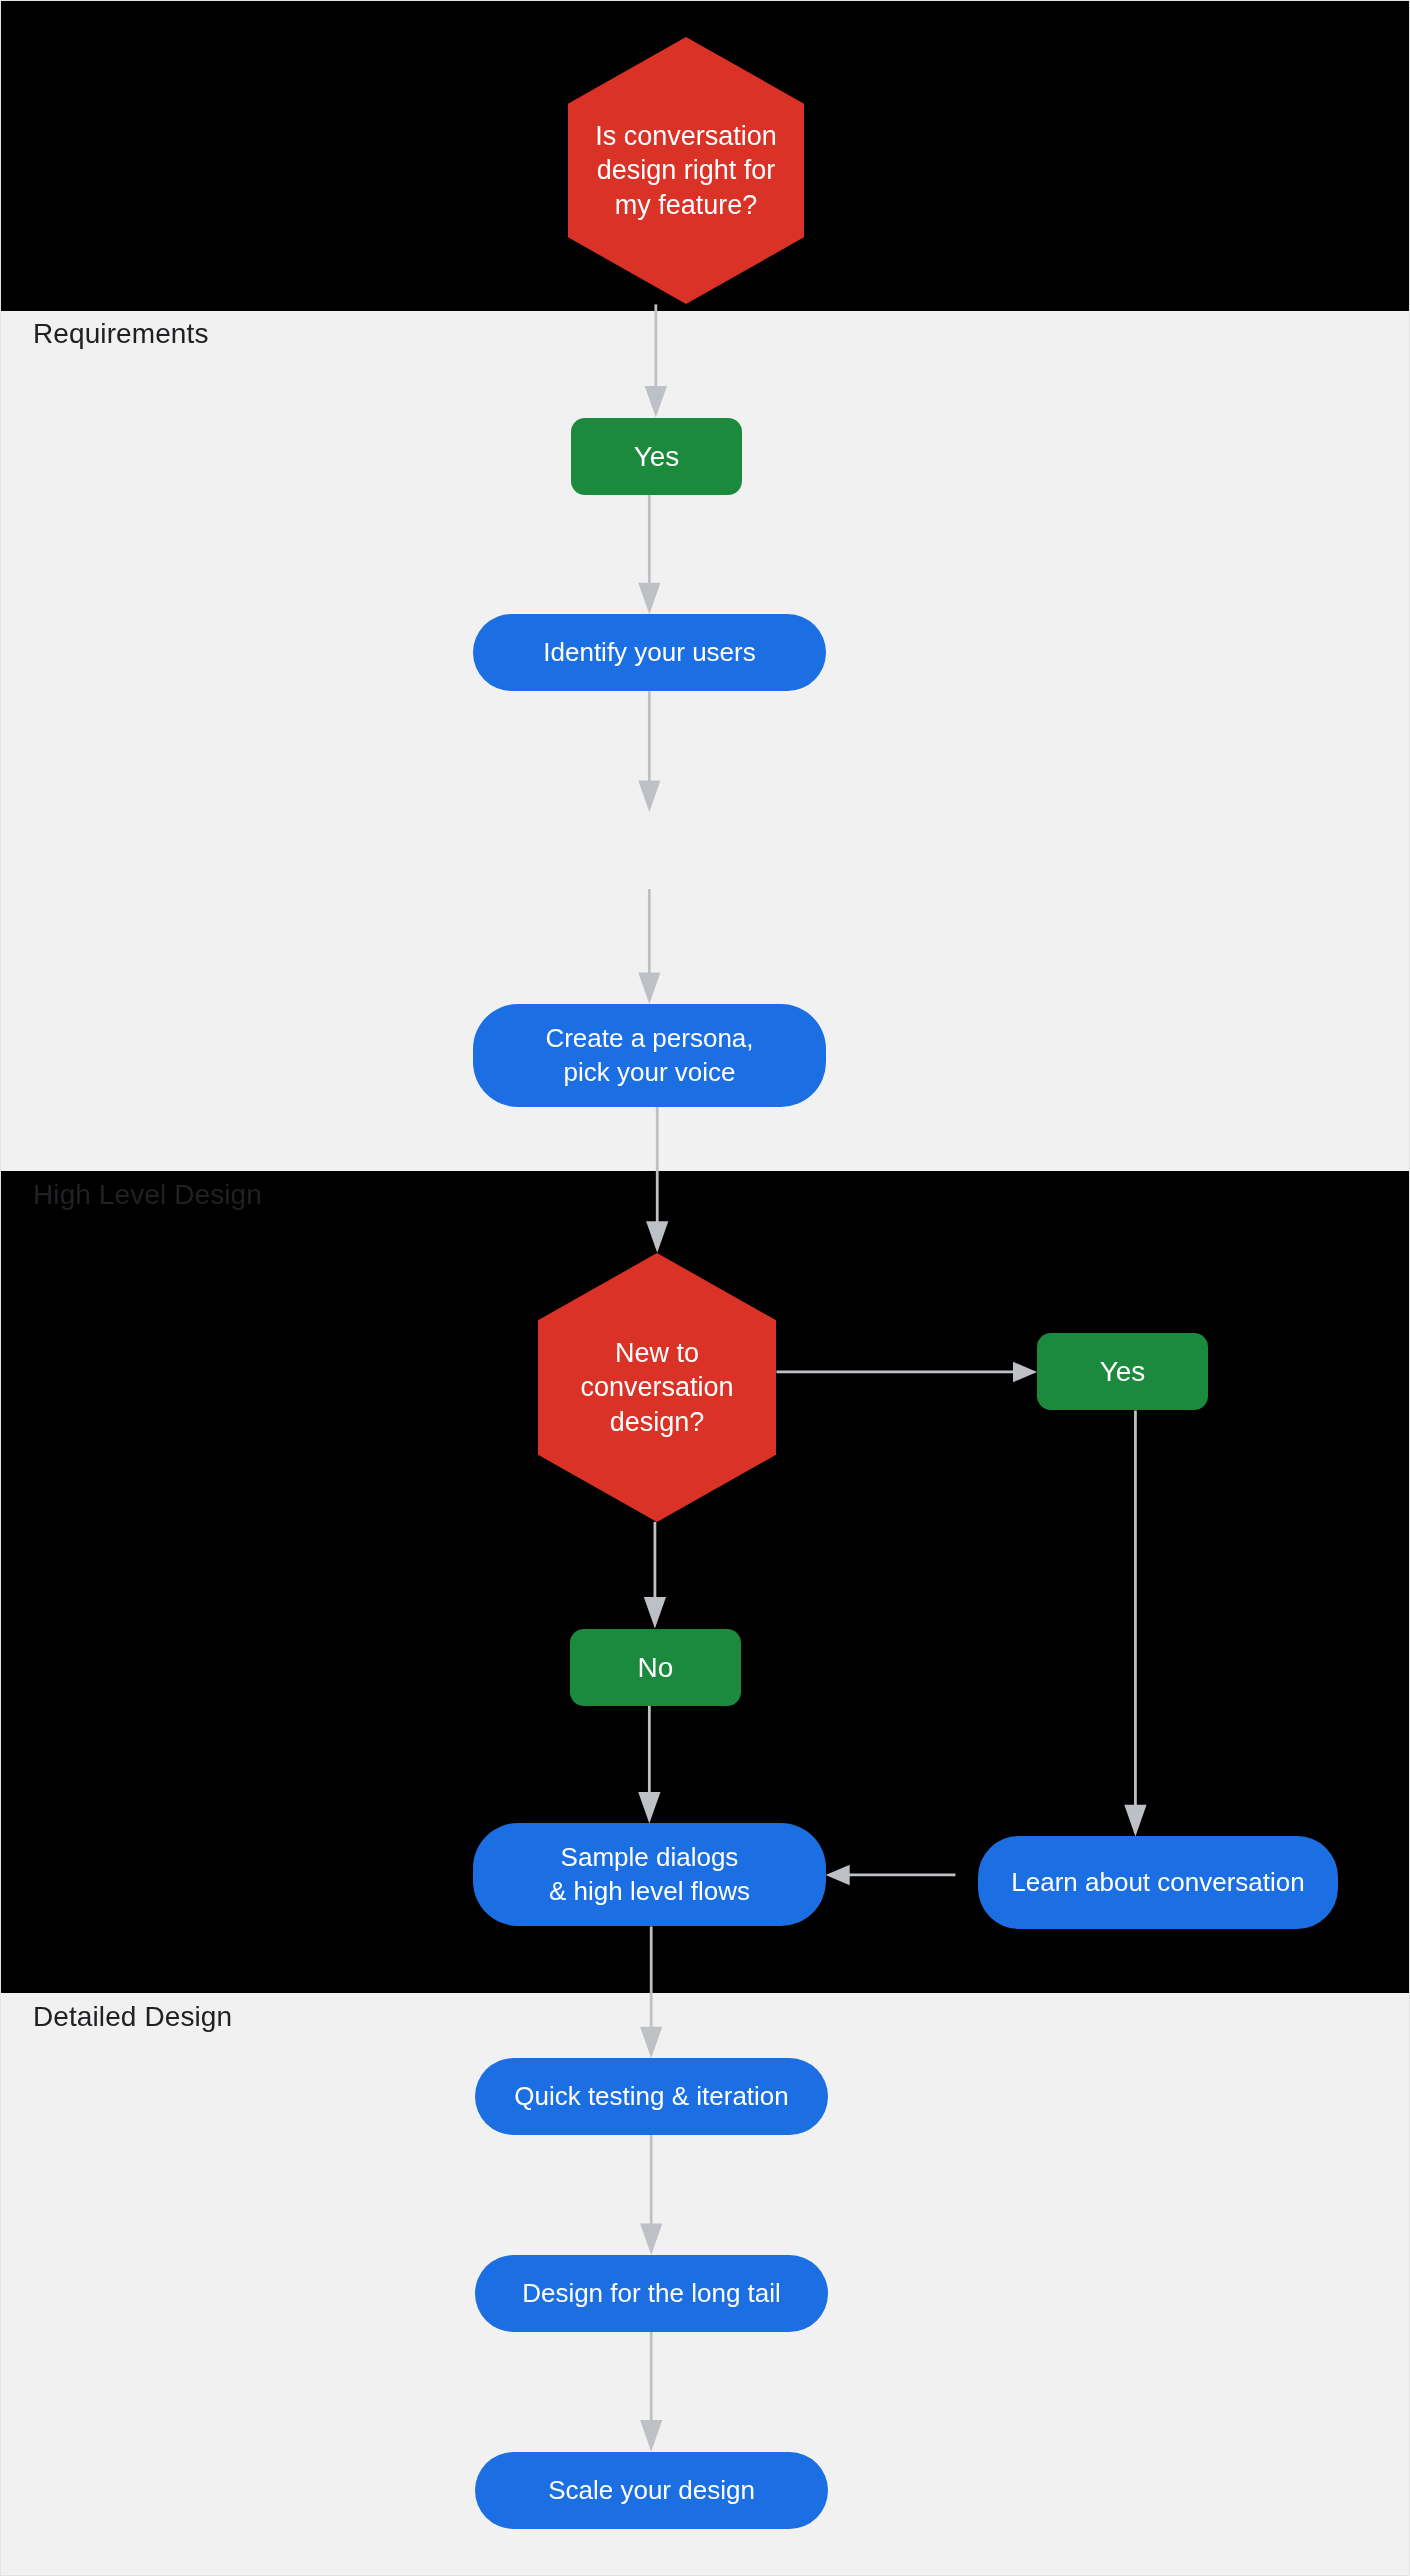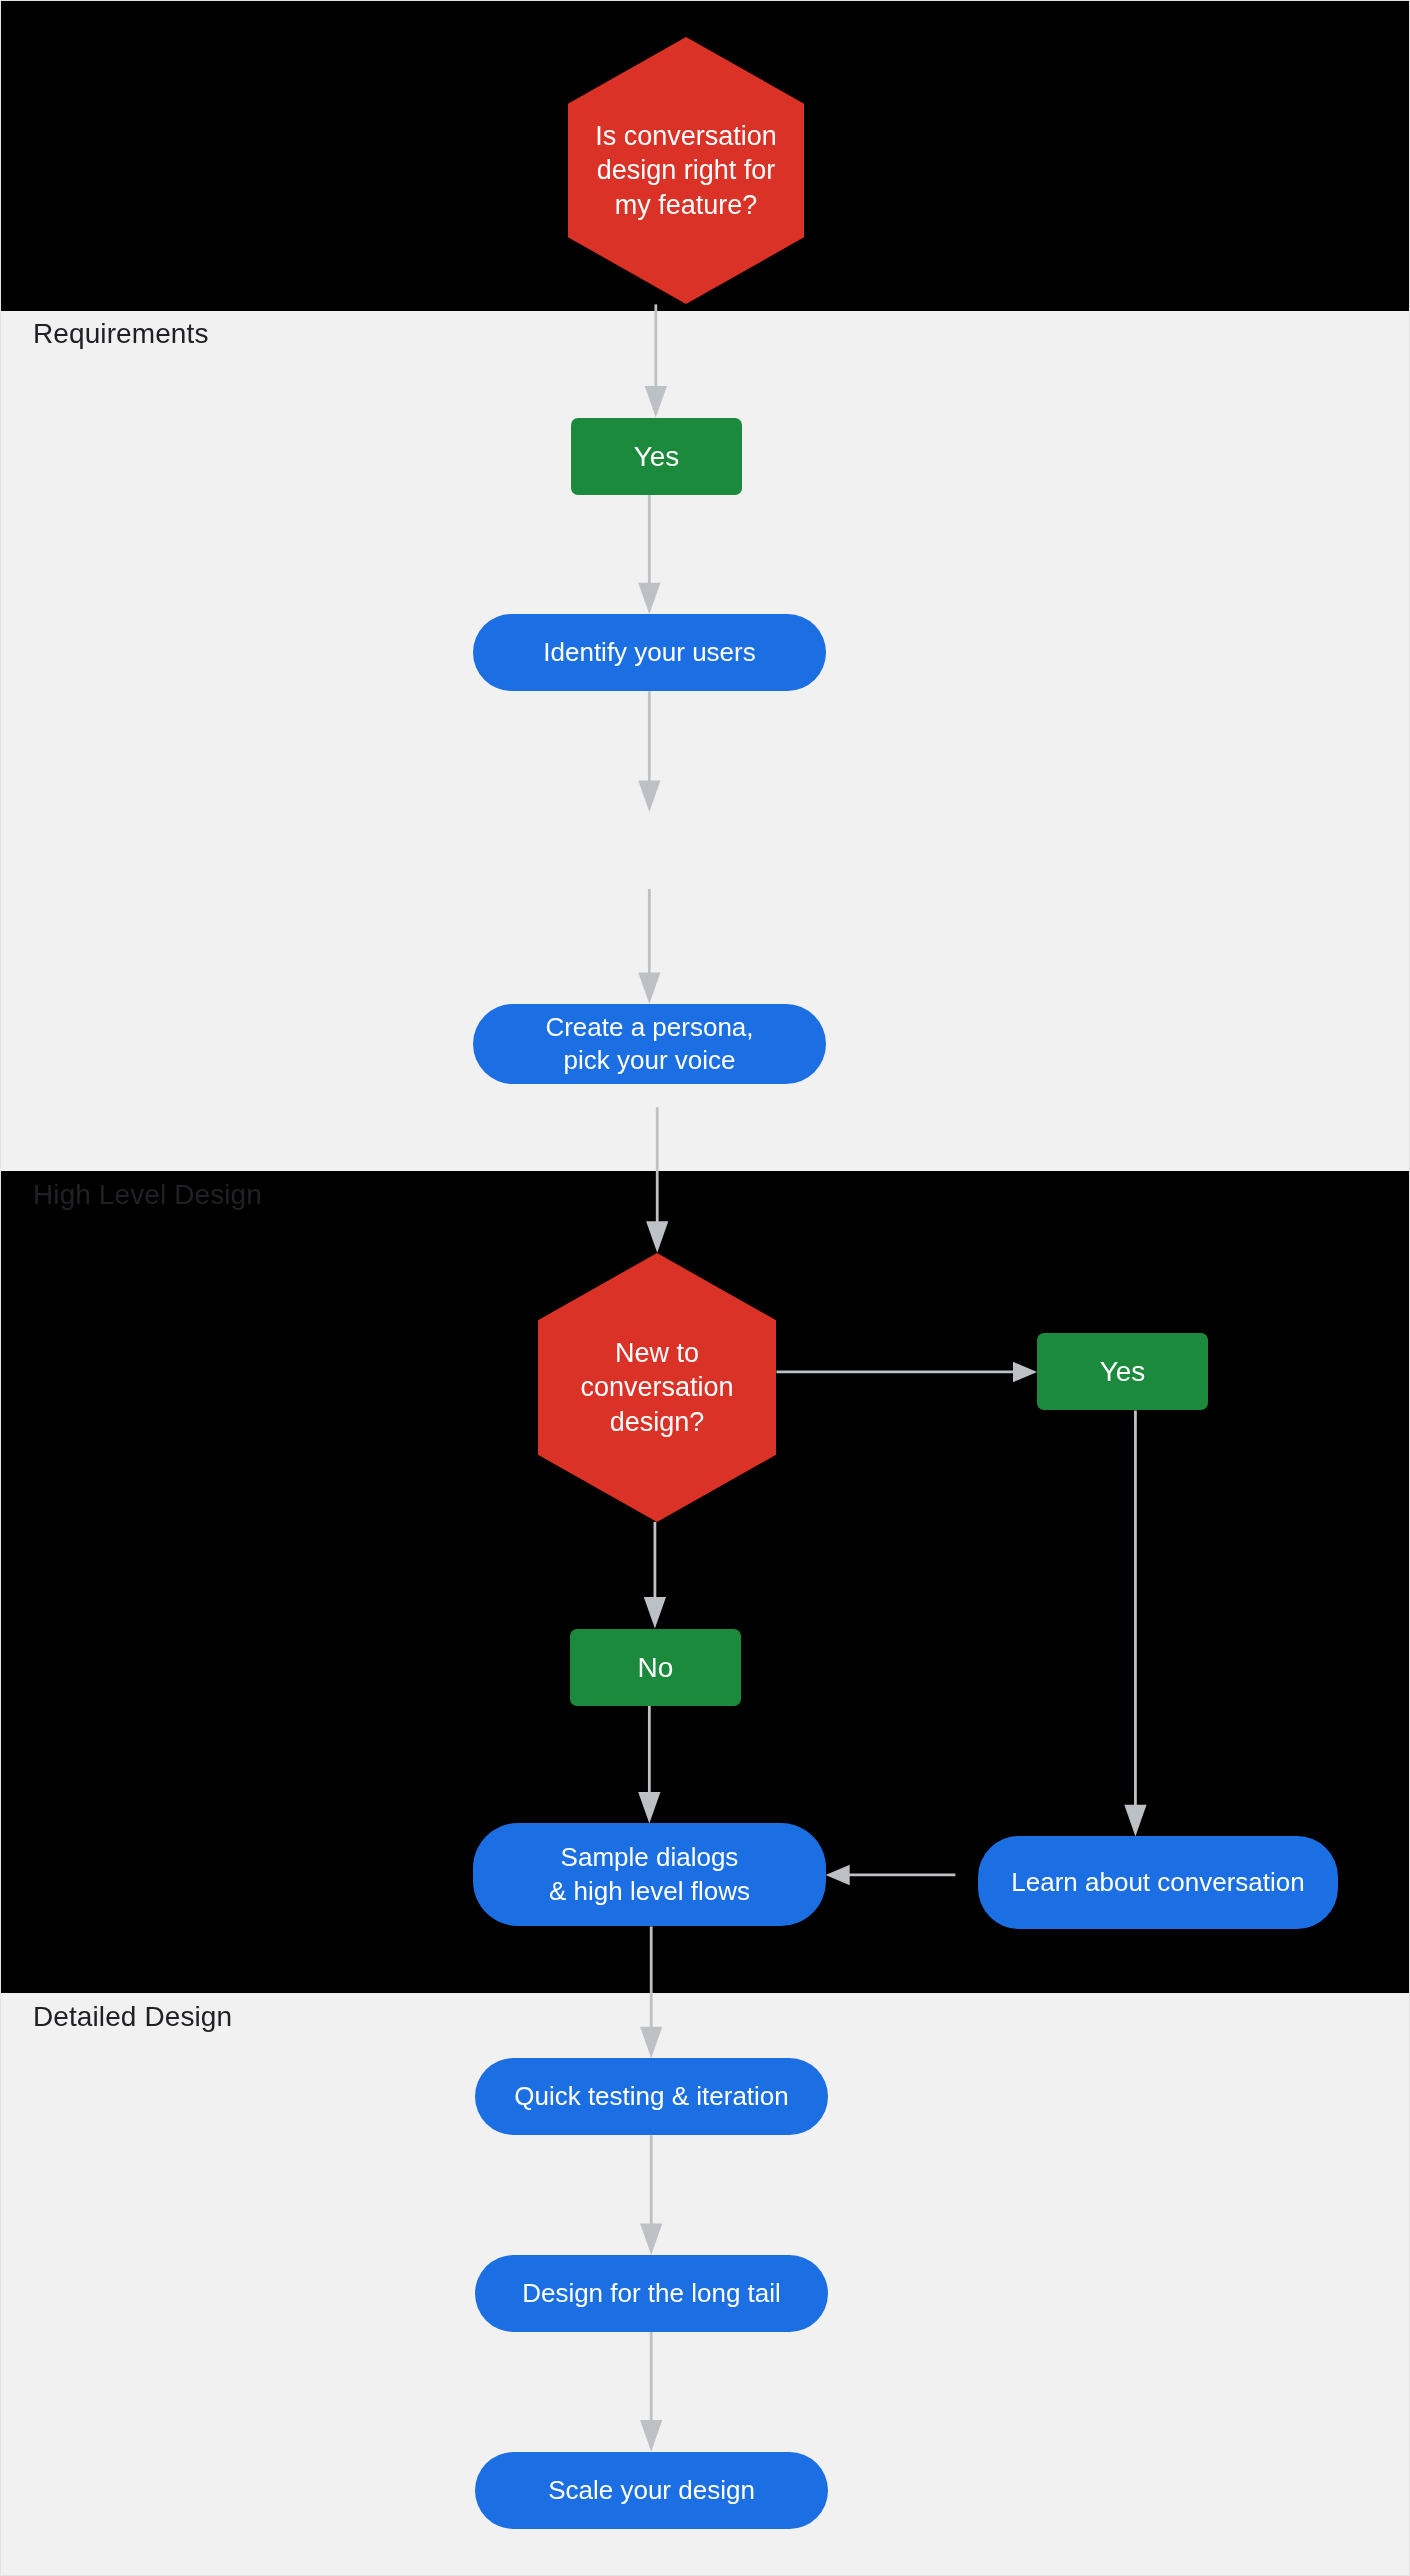--- a/index.html
+++ b/index.html
@@ -70,21 +70,21 @@
   .node-hex {
     background: #db3227;
     font-size: 27px;
     font-weight: 500;
     clip-path: polygon(50% 0%, 100% 25%, 100% 75%, 50% 100%, 0% 75%, 0% 25%);
   }
 
   
   .node-rect {
     background: #1b8a3c;
-    border-radius: 7px;
+    border-radius: 14px;
     font-size: 28px;
     font-weight: 500;
   }
 
   
   .node-pill {
     background: #1b6fe3;
     border-radius: 41px;
     font-size: 26px;
     font-weight: 500;
@@ -169,21 +169,21 @@
         <line x1="702" y1="2513" x2="702" y2="2614" stroke="#bdc1c6" stroke-width="3"></line>
         <polygon points="690,2608 714,2608 702,2642" fill="#bdc1c6"></polygon>
       </g>
     </svg>
 
   <div class="node node-hex" id="n1" style="left: 536px; top: 37px; width: 236px; height: 267px; margin-left: 32px;">Is conversation
 design right for
 my feature?</div>
   <div class="node node-rect" id="n2" style="left: 571px; top: 418px; width: 171px; height: 77px;">Yes</div>
   <div class="node node-pill" id="n3" style="left: 473px; top: 614px; width: 353px; height: 77px;">Identify your users</div>
-  <div class="node node-pill two-line" id="n5" style="left: 473px; top: 1004px; width: 353px; height: 80px;">Create a persona,
+  <div class="node node-pill two-line" id="n5" style="left: 473px; top: 1004px; width: 353px; height: 103px;">Create a persona,
 pick your voice</div>
   <div class="node node-hex" id="n6" style="left: 538px; top: 1253px; width: 238px; height: 269px;">New to
 conversation
 design?</div>
   <div class="node node-rect" id="n7" style="left: 1037px; top: 1333px; width: 171px; height: 77px;">Yes</div>
   <div class="node node-rect" id="n8" style="left: 570px; top: 1629px; width: 171px; height: 77px; text-align: right;">No</div>
   <div class="node node-pill two-line" id="n9" style="left: 473px; top: 1823px; width: 353px; height: 103px;">Sample dialogs
 &amp; high level flows</div>
   <div class="node node-pill" id="n10" style="left: 978px; top: 1836px; width: 360px; height: 93px;">Learn about conversation</div>
   <div class="node node-pill" id="n11" style="left: 475px; top: 2058px; width: 353px; height: 77px;">Quick testing &amp; iteration</div>

